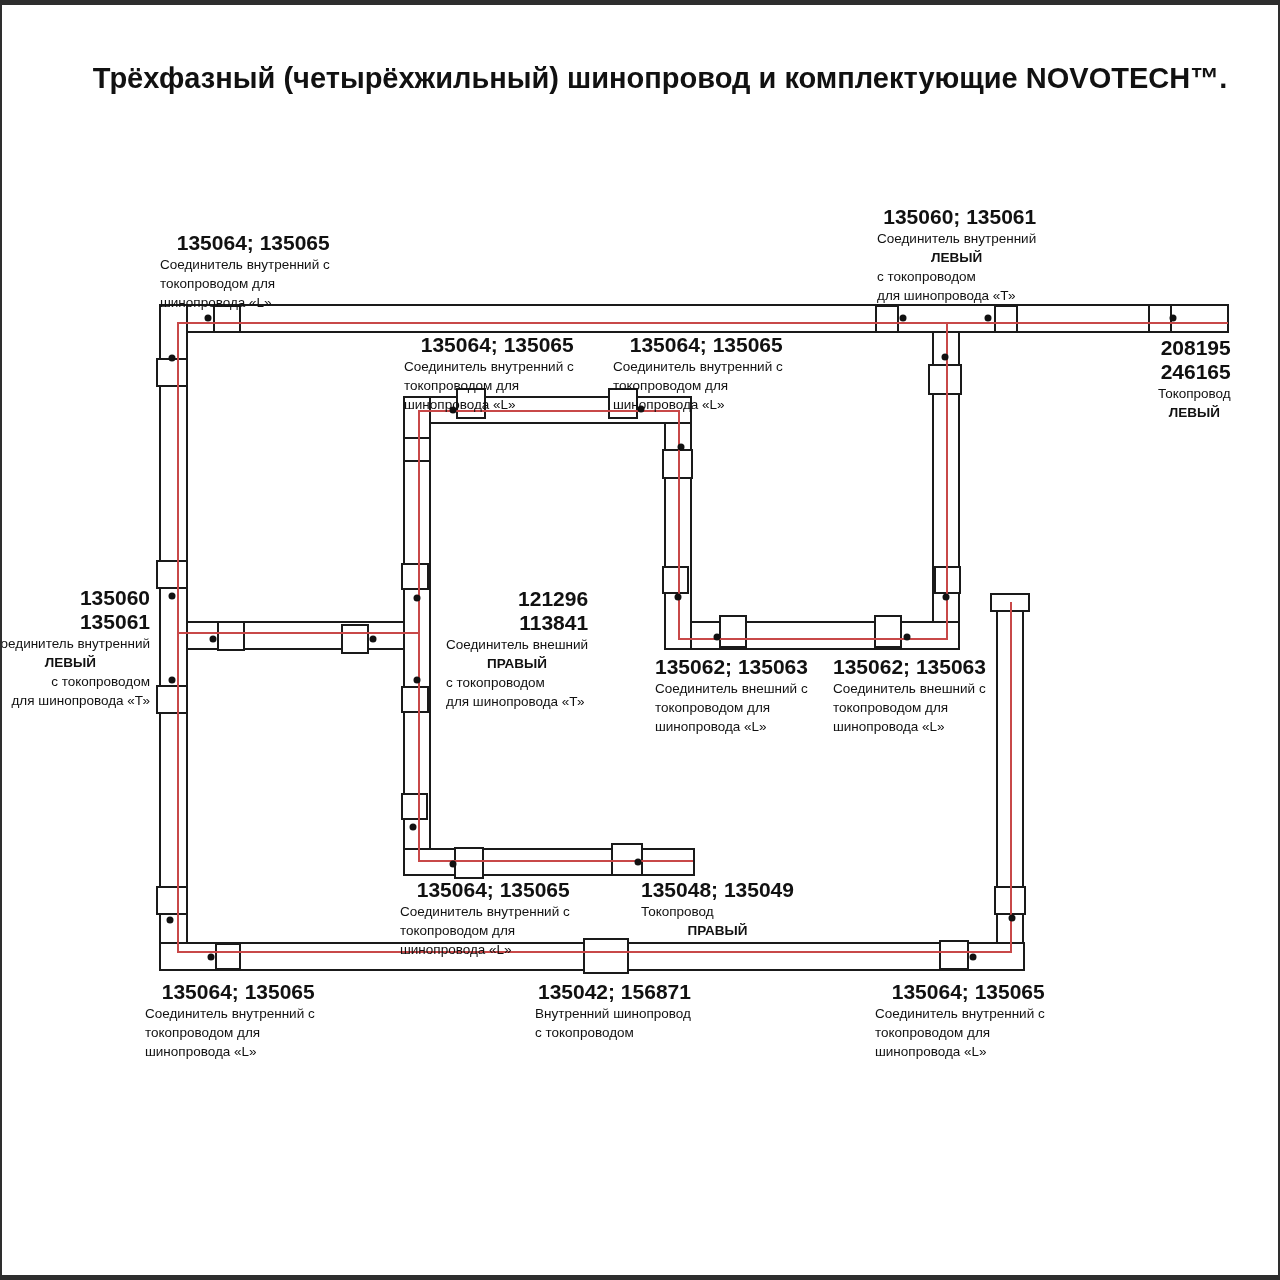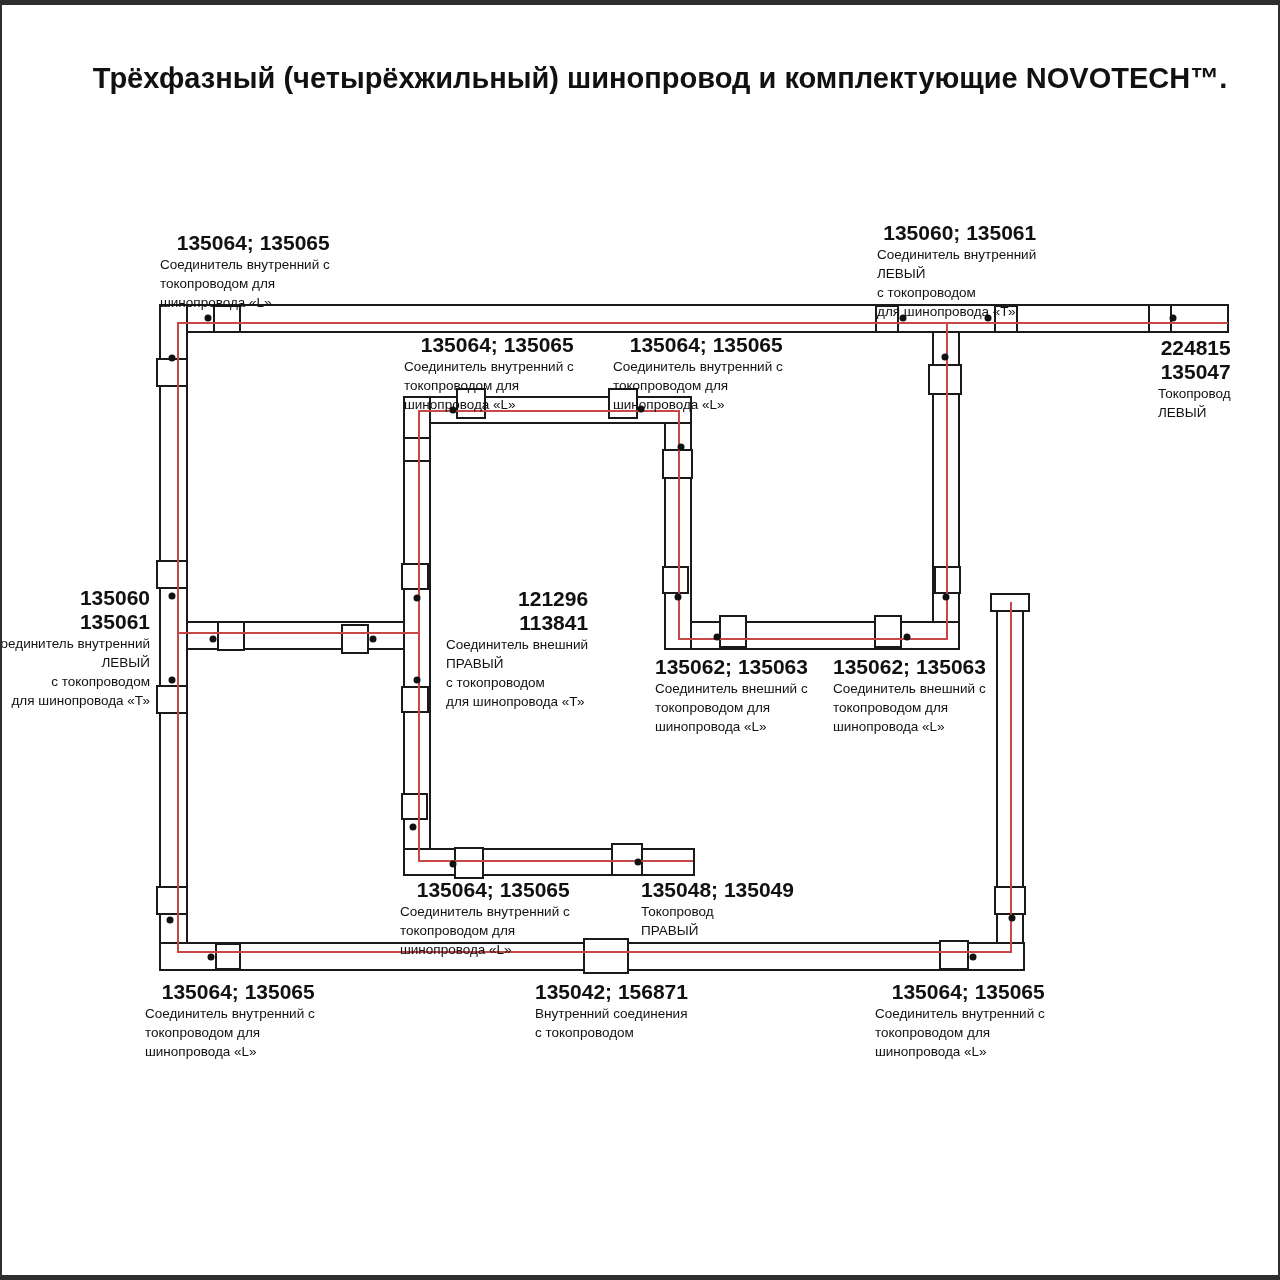--- a/index.html
+++ b/index.html
@@ -16,21 +16,21 @@
   .title{
     position:absolute;left:0;width:100%;text-align:center;
     font-weight:bold;font-size:29px;letter-spacing:0;padding-left:20px;
   }
   #title1{top:62px;}
   #title2{top:104px;}
   svg{position:absolute;left:0;top:0;}
   .lbl{position:absolute;white-space:nowrap;}
   .lbl .num{font-size:21px;font-weight:bold;line-height:24px;text-align:right;}
   .lbl .d{font-size:13.5px;line-height:19px;}
-  .lbl .d.b{font-weight:normal;}
+  .lbl .d.b{font-weight:bold;text-align:center;}
   .lbl.r{text-align:right;}
   .track{fill:#ffffff;stroke:#1a1a1a;stroke-width:2;shape-rendering:crispEdges;}
   .conn{fill:#ffffff;stroke:#1a1a1a;stroke-width:2;shape-rendering:crispEdges;}
   .wire{fill:none;stroke:#c84848;stroke-width:2;shape-rendering:crispEdges;}
   .dot{fill:#111111;stroke:none;}
 </style>
 </head>
 <body>
 
 <div id="page">
@@ -121,31 +121,31 @@
     </g>
   </svg>
 
   <div class="lbl" style="left:160px;top:231px">
     <div class="num">135064; 135065</div>
     <div class="d">Соединитель внутренний с</div>
     <div class="d">токопроводом для</div>
     <div class="d">шинопровода «L»</div>
   </div>
 
-  <div class="lbl" style="left:877px;top:221px">
+  <div class="lbl" style="left:877px;top:205px">
     <div class="num">135060; 135061</div>
     <div class="d">Соединитель внутренний</div>
     <div class="d b">ЛЕВЫЙ</div>
     <div class="d">с токопроводом</div>
     <div class="d">для шинопровода «Т»</div>
   </div>
 
   <div class="lbl" style="left:1158px;top:336px">
-    <div class="num">224815</div>
-    <div class="num">135047</div>
+    <div class="num">208195</div>
+    <div class="num">246165</div>
     <div class="d">Токопровод</div>
     <div class="d b">ЛЕВЫЙ</div>
   </div>
 
   <div class="lbl" style="left:404px;top:333px">
     <div class="num">135064; 135065</div>
     <div class="d">Соединитель внутренний с</div>
     <div class="d">токопроводом для</div>
     <div class="d">шинопровода «L»</div>
   </div>
@@ -205,21 +205,21 @@
 
   <div class="lbl" style="left:145px;top:980px">
     <div class="num">135064; 135065</div>
     <div class="d">Соединитель внутренний с</div>
     <div class="d">токопроводом для</div>
     <div class="d">шинопровода «L»</div>
   </div>
 
   <div class="lbl" style="left:535px;top:980px">
     <div class="num">135042; 156871</div>
-    <div class="d">Внутренний соединения</div>
+    <div class="d">Внутренний шинопровод</div>
     <div class="d">с токопроводом</div>
   </div>
 
   <div class="lbl" style="left:875px;top:980px">
     <div class="num">135064; 135065</div>
     <div class="d">Соединитель внутренний с</div>
     <div class="d">токопроводом для</div>
     <div class="d">шинопровода «L»</div>
   </div>
 

